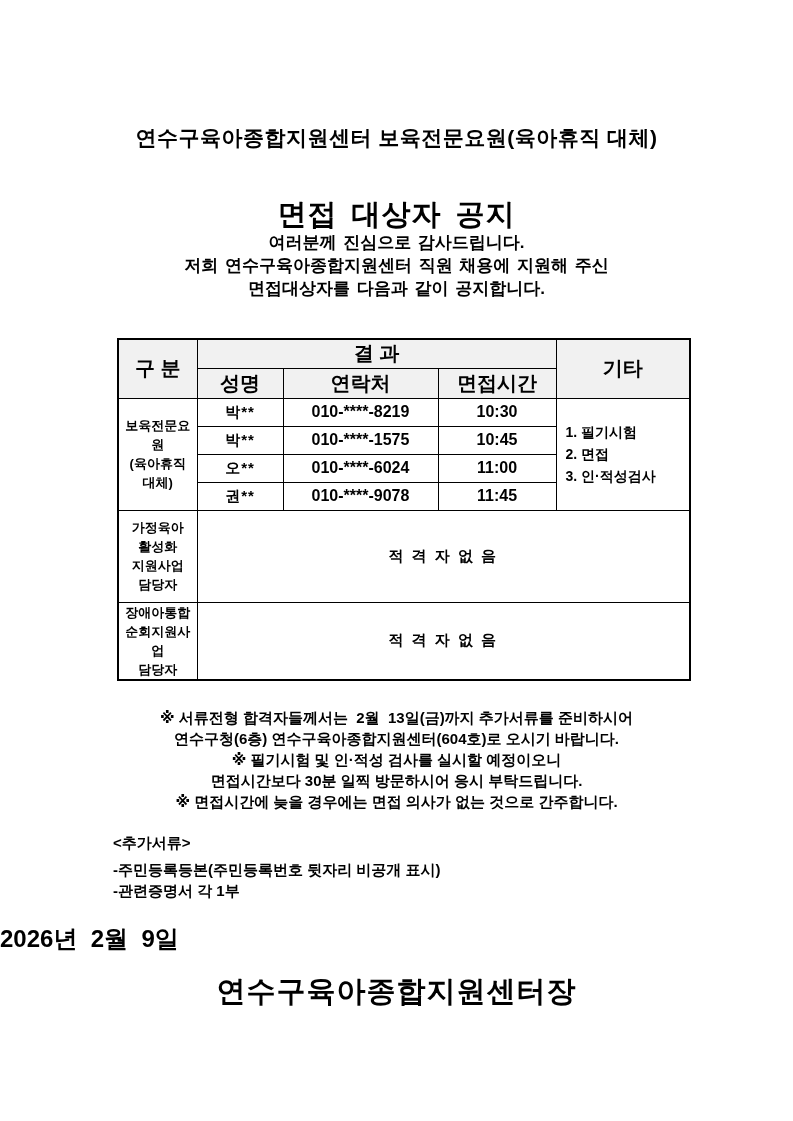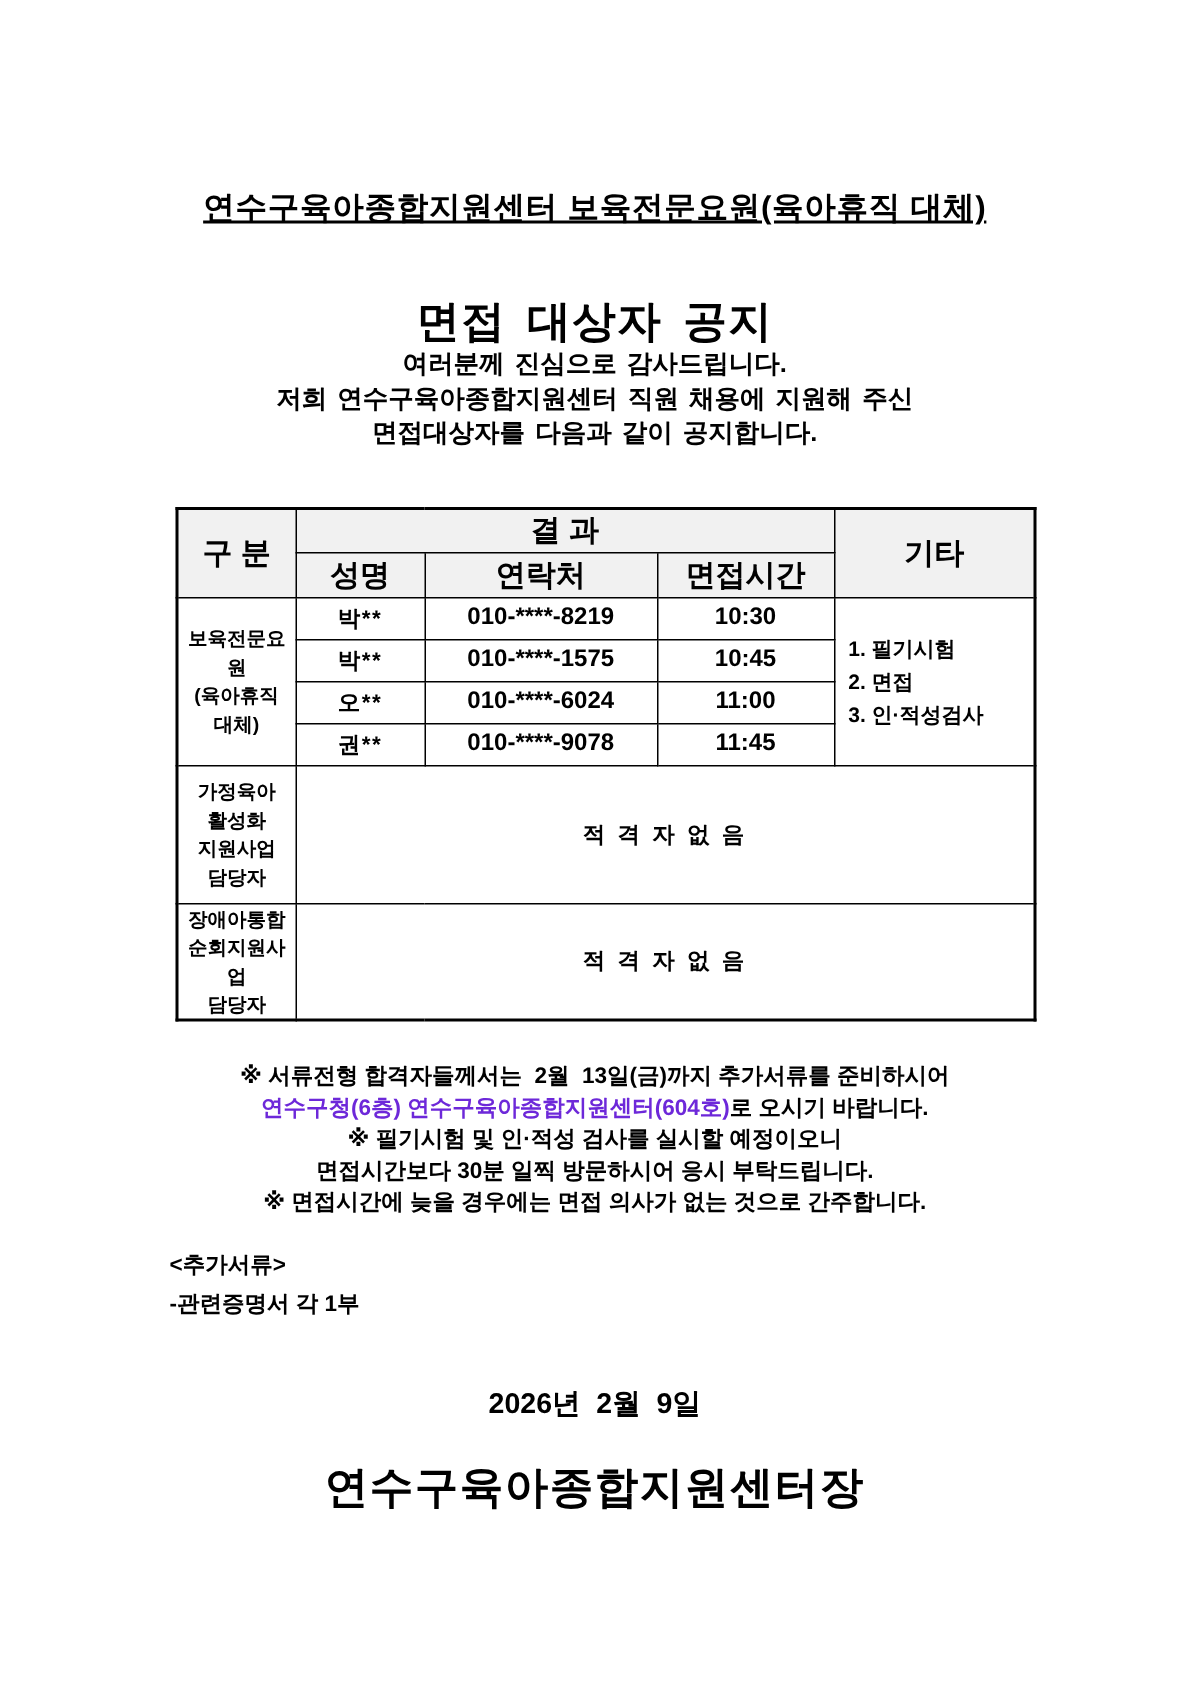--- a/index.html
+++ b/index.html
@@ -11,21 +11,21 @@
     margin: 0 auto;
     background: #ffffff;
     font-family: "Liberation Sans", "DejaVu Sans", sans-serif;
     font-weight: 700;
     color: #000000;
     overflow: hidden;
   }
   .abs { position: absolute; left: 0; right: 0; }
 
   
-  .title1 { top: 124px; text-align: center; font-size: 21px; letter-spacing: 0.5px; text-decoration: underline; }
+  .title1 { top: 124px; text-align: center; font-size: 21px; letter-spacing: 0.5px; }
   .title2 { top: 156px; text-align: center; font-size: 29px; word-spacing: 5px; letter-spacing: 1px; margin-top: 39px; }
 
   
   .intro  { top: 231px; text-align: center; font-size: 17px; line-height: 23px; word-spacing: 2px; }
 
   
   table.doc-table {
     position: absolute;
     top: 338px;
     left: 117px;
@@ -50,29 +50,29 @@
   .tall2 td { height: 64px; }
   .cat { font-size: 13px; line-height: 19px; }
   .cell-name { font-size: 15px; letter-spacing: 1px; }
   .cell-contact, .cell-time { font-size: 16px; }
   .etc-cell { text-align: left !important; padding-left: 9px !important; font-size: 14px; line-height: 22px; }
   .none-cell { font-size: 15px; letter-spacing: 2px; white-space: pre-wrap; }
 
   
   .notes { top: 707px; text-align: center; font-size: 15px; line-height: 21px; }
   .note-line { white-space: pre-wrap; }
-  .red-em { color: #6d28d9; }
+  .red-em { color: #000000; }
 
   
   .extra { position: absolute; left: 113px; top: 834px; font-size: 15px; text-align: left; }
   .extra-title { margin-bottom: 6px; }
   .extra-item { line-height: 21px; white-space: pre-wrap; }
 
   
-  .date-line { top: 923px; text-align: center; font-size: 19px; white-space: pre-wrap; }
+  .date-line { top: 923px; text-align: left; font-size: 24px; white-space: pre-wrap; }
   .signature { top: 972px; text-align: center; font-size: 29px; letter-spacing: 1px; }
 </style>
 </head>
 <body>
 
 <div class="page">
 
   <div class="abs title1">연수구육아종합지원센터 보육전문요원(육아휴직 대체)</div>
   <div class="abs title2">면접 대상자 공지</div>
 
@@ -157,19 +157,20 @@
   <div class="abs notes">
     <div class="note-line">※ 서류전형 합격자들께서는  2월  13일(금)까지 추가서류를 준비하시어</div>
     <div class="note-line"><span class="red-em">연수구청(6층) 연수구육아종합지원센터(604호)</span><span>로 오시기 바랍니다.</span></div>
     <div class="note-line">※ 필기시험 및 인·적성 검사를 실시할 예정이오니</div>
     <div class="note-line">면접시간보다 30분 일찍 방문하시어 응시 부탁드립니다.</div>
     <div class="note-line">※ 면접시간에 늦을 경우에는 면접 의사가 없는 것으로 간주합니다.</div>
   </div>
 
   <div class="extra">
     <div class="extra-title">&lt;추가서류&gt;</div>
+    <div class="extra-item">-주민등록등본(주민등록번호 뒷자리 비공개 표시)</div>
     <div class="extra-item">-관련증명서 각 1부</div>
   </div>
 
   <div class="abs date-line">2026년  2월  9일</div>
   <div class="abs signature">연수구육아종합지원센터장</div>
 
 </div>
 
 </body></html>

